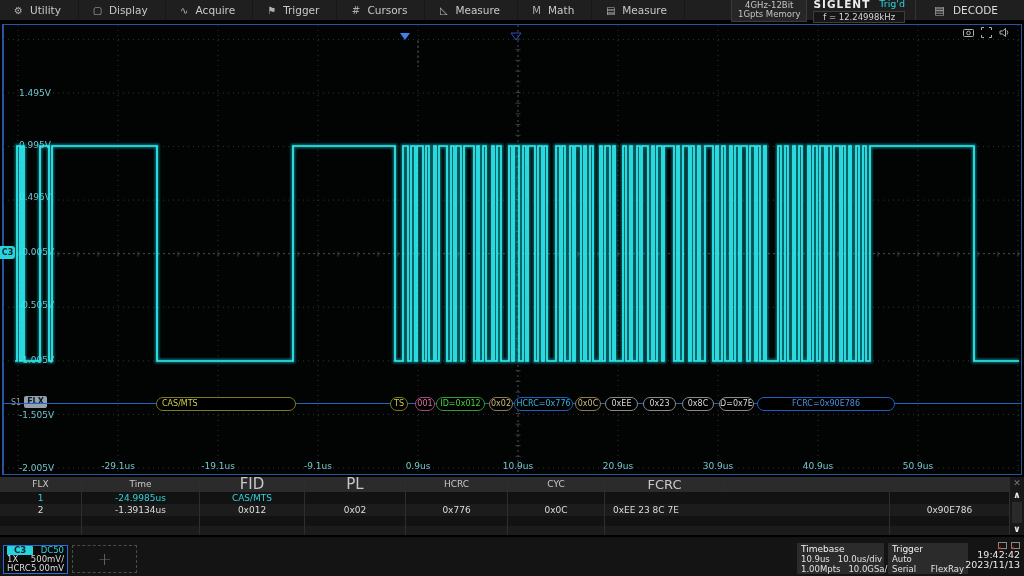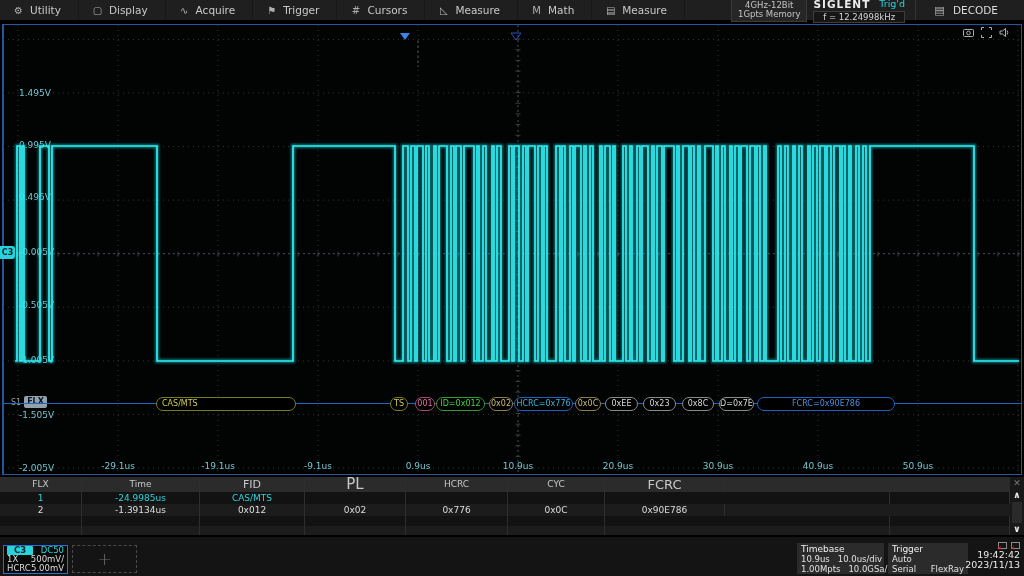--- a/index.html
+++ b/index.html
@@ -312,21 +312,21 @@
       <path d="M1 4 H3.5 L6.5 1.5 V9.5 L3.5 7 H1 Z" fill="none" stroke="#a8b0b4"></path>
       <path d="M8 3.5 Q9.5 5.5 8 7.5" fill="none" stroke="#a8b0b4"></path>
     </svg>
   </div>
 
   <div id="dtable">
     <div id="trows">
         <div class="trow" style="height: 15px; line-height: 15px; background: rgb(43, 43, 43);">
           <div class="tcell" style="width: 82px; font-size: 9px; color: rgb(200, 200, 200);">FLX</div>
           <div class="tcell" style="width: 118px; font-size: 9px; color: rgb(200, 200, 200);">Time</div>
-          <div class="tcell" style="width: 105px; font-size: 11px; color: rgb(200, 200, 200);">FID</div>
+          <div class="tcell" style="width: 105px; font-size: 15px; color: rgb(200, 200, 200);">FID</div>
           <div class="tcell" style="width: 101px; font-size: 15px; color: rgb(200, 200, 200);">PL</div>
           <div class="tcell" style="width: 102px; font-size: 9px; color: rgb(200, 200, 200);">HCRC</div>
           <div class="tcell" style="width: 97px; font-size: 9px; color: rgb(200, 200, 200);">CYC</div>
           <div class="tcell" style="width: 120px; font-size: 13px; color: rgb(200, 200, 200);">FCRC</div>
         </div>
         <div class="trow" style="height: 12px; line-height: 12px; background: rgb(18, 18, 18);">
           <div class="tcell" style="width: 82px; font-size: 9px; color: rgb(44, 211, 222);">1</div>
           <div class="tcell" style="width: 118px; font-size: 9px; color: rgb(44, 211, 222);">-24.9985us</div>
           <div class="tcell" style="width: 105px; font-size: 9px; color: rgb(44, 211, 222);">CAS/MTS</div>
           <div class="tcell" style="width: 101px; font-size: 9px; color: rgb(44, 211, 222);"></div>
@@ -335,20 +335,21 @@
           <div class="tcell" style="width: 285px; font-size: 9px; color: rgb(44, 211, 222); text-align: left; padding-left: 8px;"></div>
           <div class="tcell" style="width: 120px; font-size: 9px; color: rgb(44, 211, 222);"></div>
         </div>
         <div class="trow" style="height: 12px; line-height: 12px; background: rgb(28, 28, 28);">
           <div class="tcell" style="width: 82px; font-size: 9px; color: rgb(221, 221, 221);">2</div>
           <div class="tcell" style="width: 118px; font-size: 9px; color: rgb(221, 221, 221);">-1.39134us</div>
           <div class="tcell" style="width: 105px; font-size: 9px; color: rgb(221, 221, 221);">0x012</div>
           <div class="tcell" style="width: 101px; font-size: 9px; color: rgb(221, 221, 221);">0x02</div>
           <div class="tcell" style="width: 102px; font-size: 9px; color: rgb(221, 221, 221);">0x776</div>
           <div class="tcell" style="width: 97px; font-size: 9px; color: rgb(221, 221, 221);">0x0C</div>
+          <div class="tcell" style="width: 285px; font-size: 9px; color: rgb(221, 221, 221); text-align: left; padding-left: 8px;">0xEE 23 8C 7E</div>
           <div class="tcell" style="width: 120px; font-size: 9px; color: rgb(221, 221, 221);">0x90E786</div>
         </div>
         <div class="trow" style="height: 9.5px; line-height: 9.5px; background: rgb(18, 18, 18);">
           <div class="tcell" style="width: 82px; font-size: 9px; color: rgb(221, 221, 221);"></div>
           <div class="tcell" style="width: 118px; font-size: 9px; color: rgb(221, 221, 221);"></div>
           <div class="tcell" style="width: 105px; font-size: 9px; color: rgb(221, 221, 221);"></div>
           <div class="tcell" style="width: 101px; font-size: 9px; color: rgb(221, 221, 221);"></div>
           <div class="tcell" style="width: 102px; font-size: 9px; color: rgb(221, 221, 221);"></div>
           <div class="tcell" style="width: 97px; font-size: 9px; color: rgb(221, 221, 221);"></div>
           <div class="tcell" style="width: 285px; font-size: 9px; color: rgb(221, 221, 221); text-align: left; padding-left: 8px;"></div>

